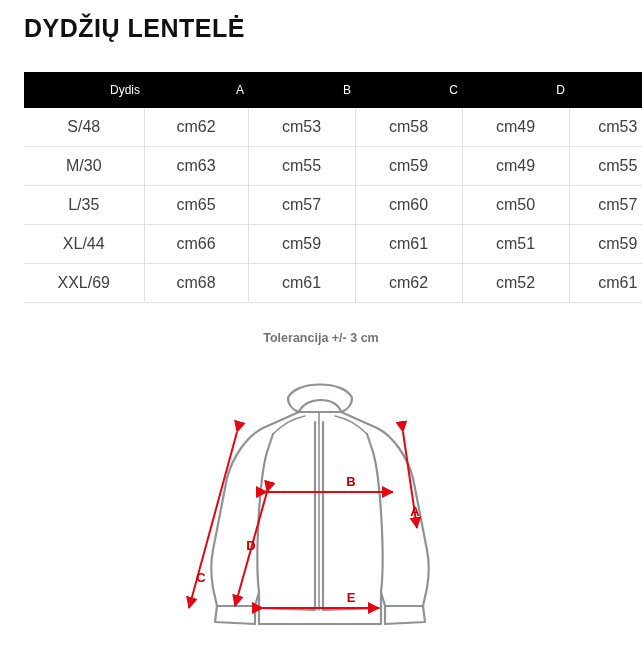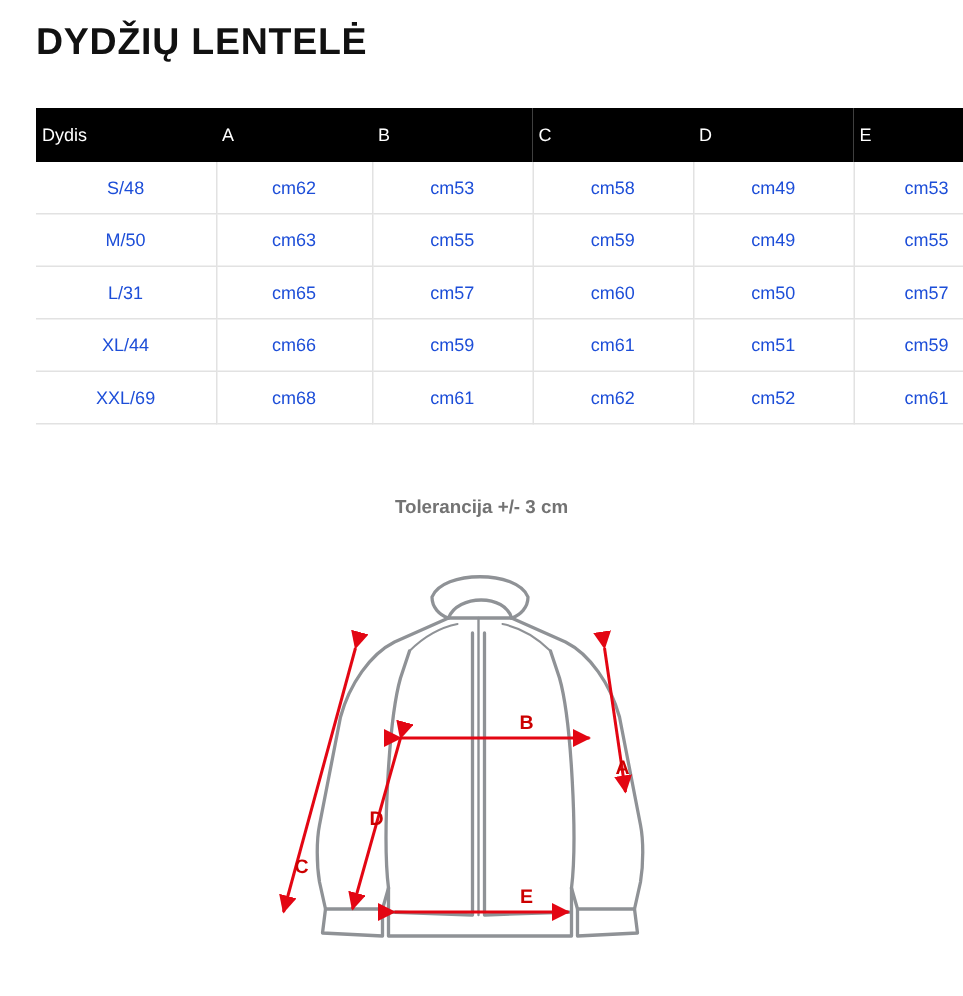--- a/index.html
+++ b/index.html
@@ -40,26 +40,26 @@
     border-collapse: collapse;
     width: 594px;
     table-layout: fixed;
   }
   table.size-table thead th {
     background: #000000;
     color: #ffffff;
     font-size: 12px;
     font-weight: normal;
     padding: 11px 4px;
-    text-align: left;
+    text-align: right;
     border: none;
   }
   table.size-table tbody td {
-    font-size: 12px;
-    color: #1d4ed8;
+    font-size: 16px;
+    color: #404040;
     text-align: center;
     padding: 10px 4px;
     border-bottom: 1px solid #e2e2e2;
     border-right: 1px solid #e2e2e2;
   }
   table.size-table tbody td:last-child {
     border-right: none;
   }
   table.size-table tbody tr:first-child td {
     border-top: none;
@@ -113,29 +113,29 @@
       <tbody>
         <tr>
           <td>S/48</td>
           <td>cm62</td>
           <td>cm53</td>
           <td>cm58</td>
           <td>cm49</td>
           <td>cm53</td>
         </tr>
         <tr>
-          <td>M/50</td>
+          <td>M/30</td>
           <td>cm63</td>
           <td>cm55</td>
           <td>cm59</td>
           <td>cm49</td>
           <td>cm55</td>
         </tr>
         <tr>
-          <td>L/31</td>
+          <td>L/35</td>
           <td>cm65</td>
           <td>cm57</td>
           <td>cm60</td>
           <td>cm50</td>
           <td>cm57</td>
         </tr>
         <tr>
           <td>XL/44</td>
           <td>cm66</td>
           <td>cm59</td>

